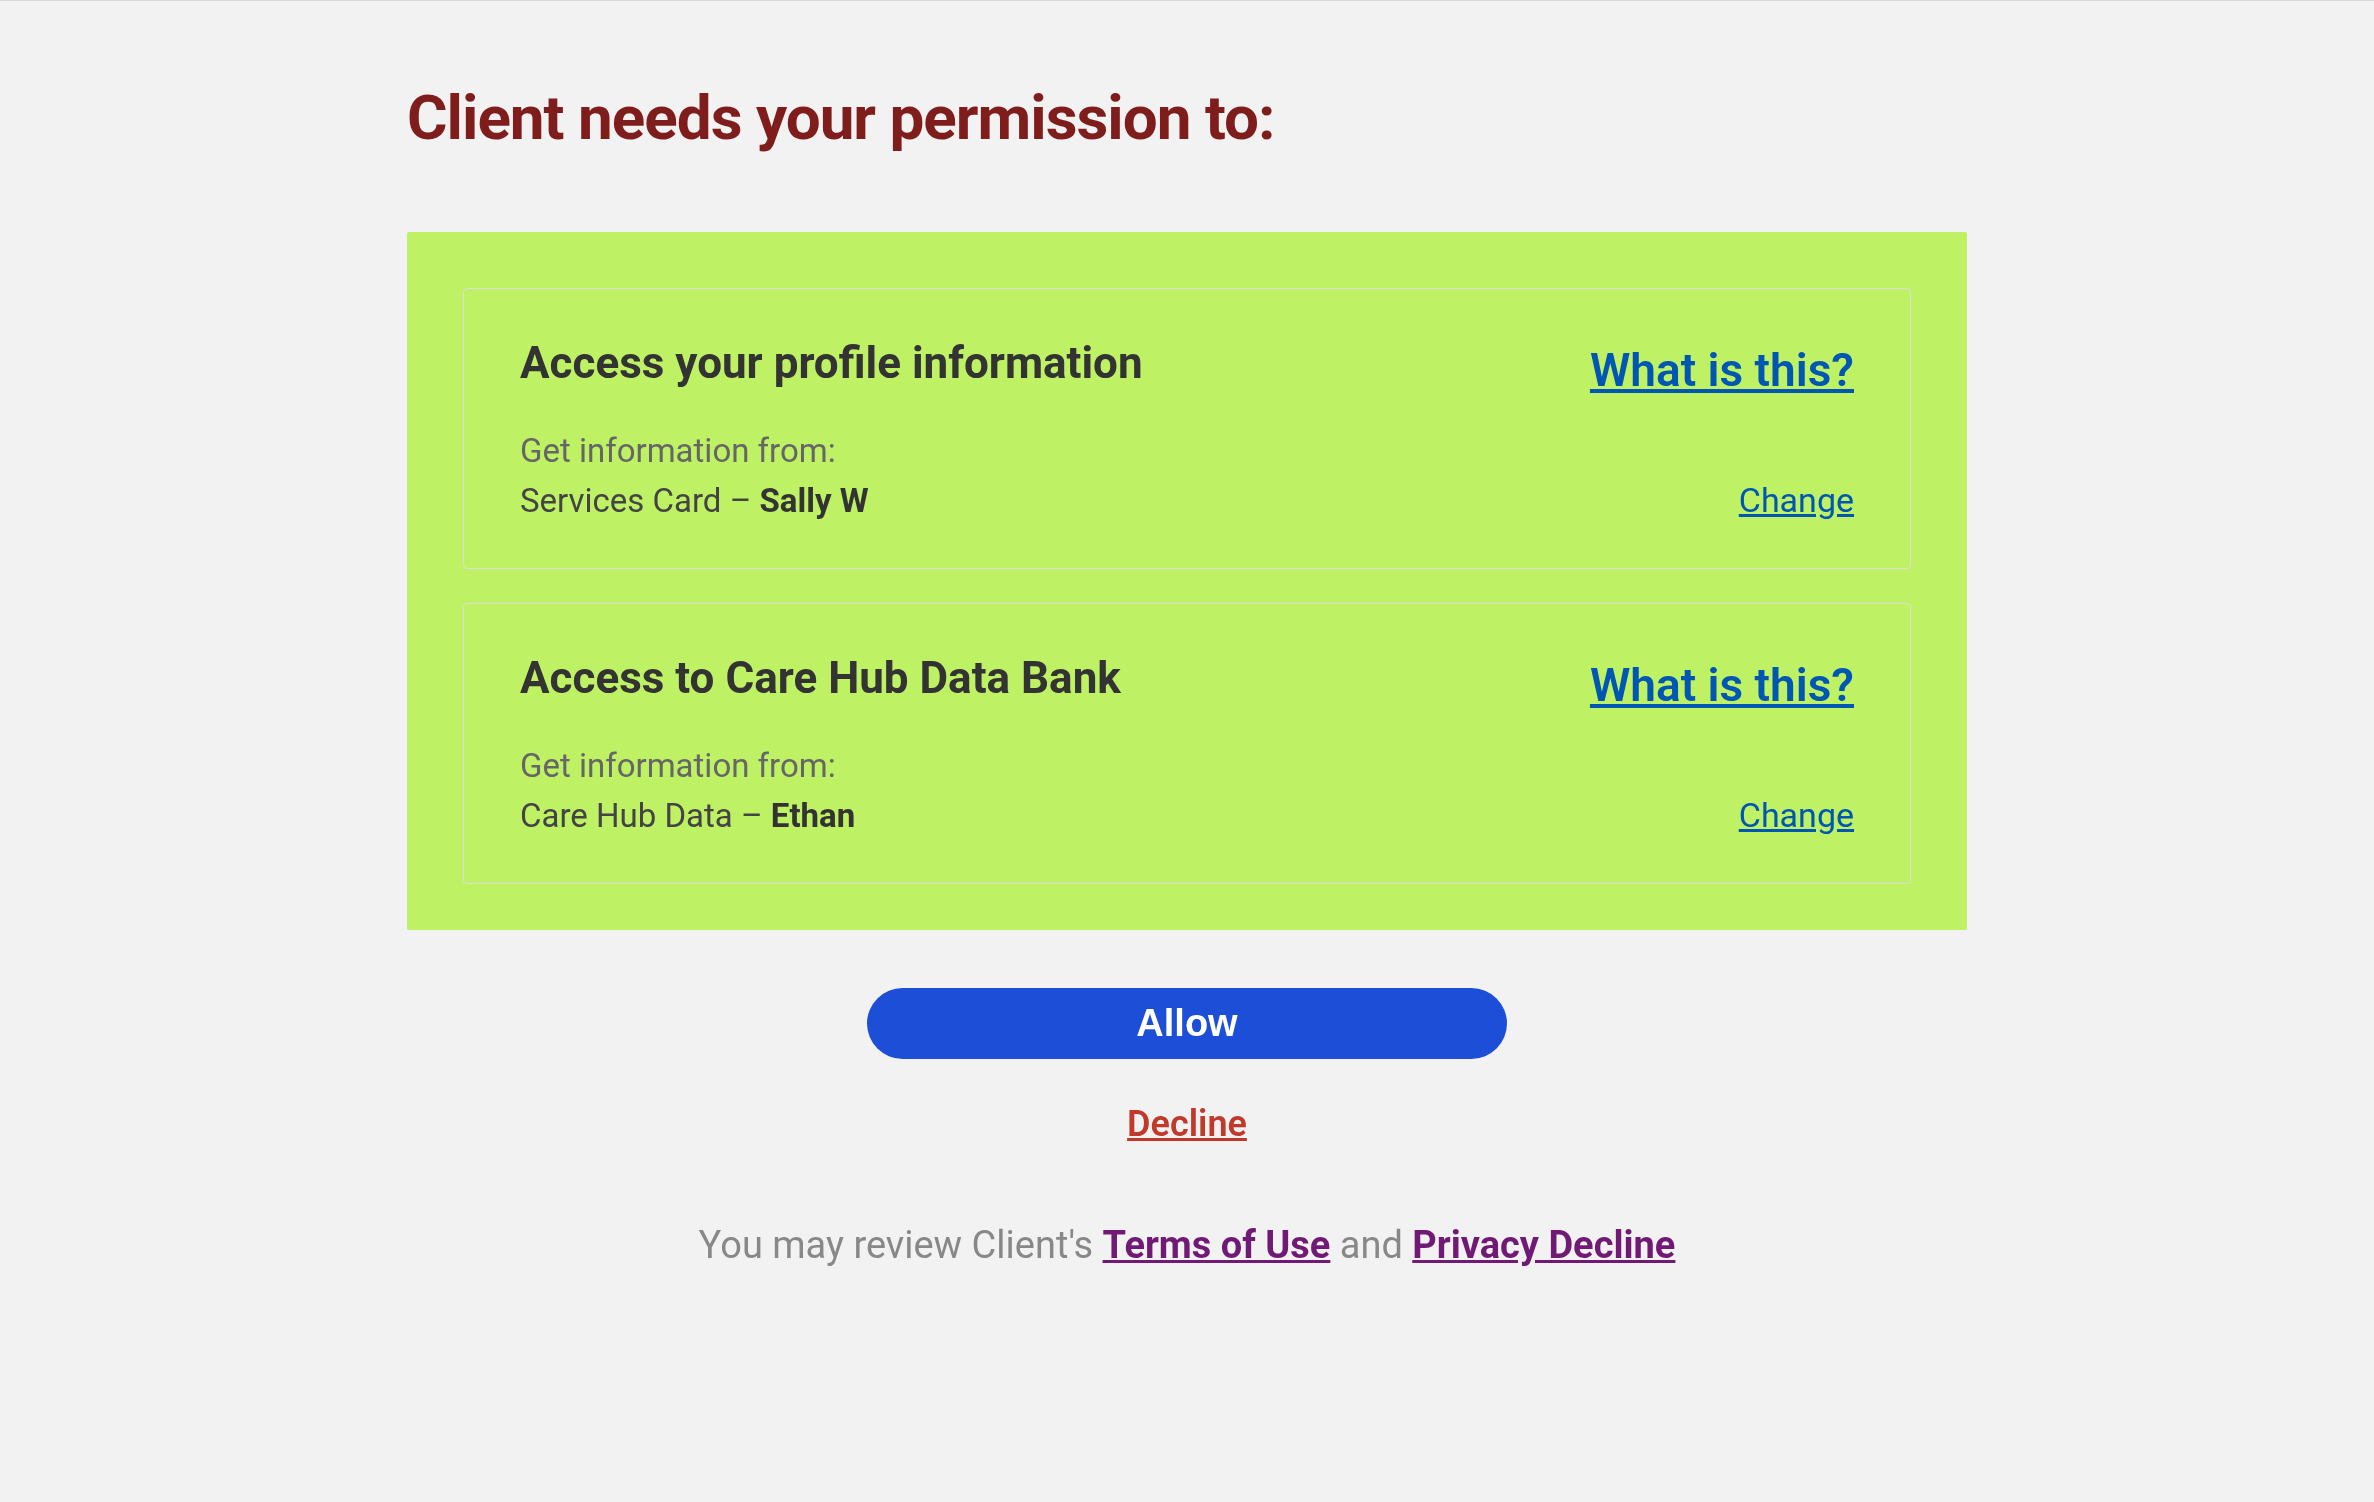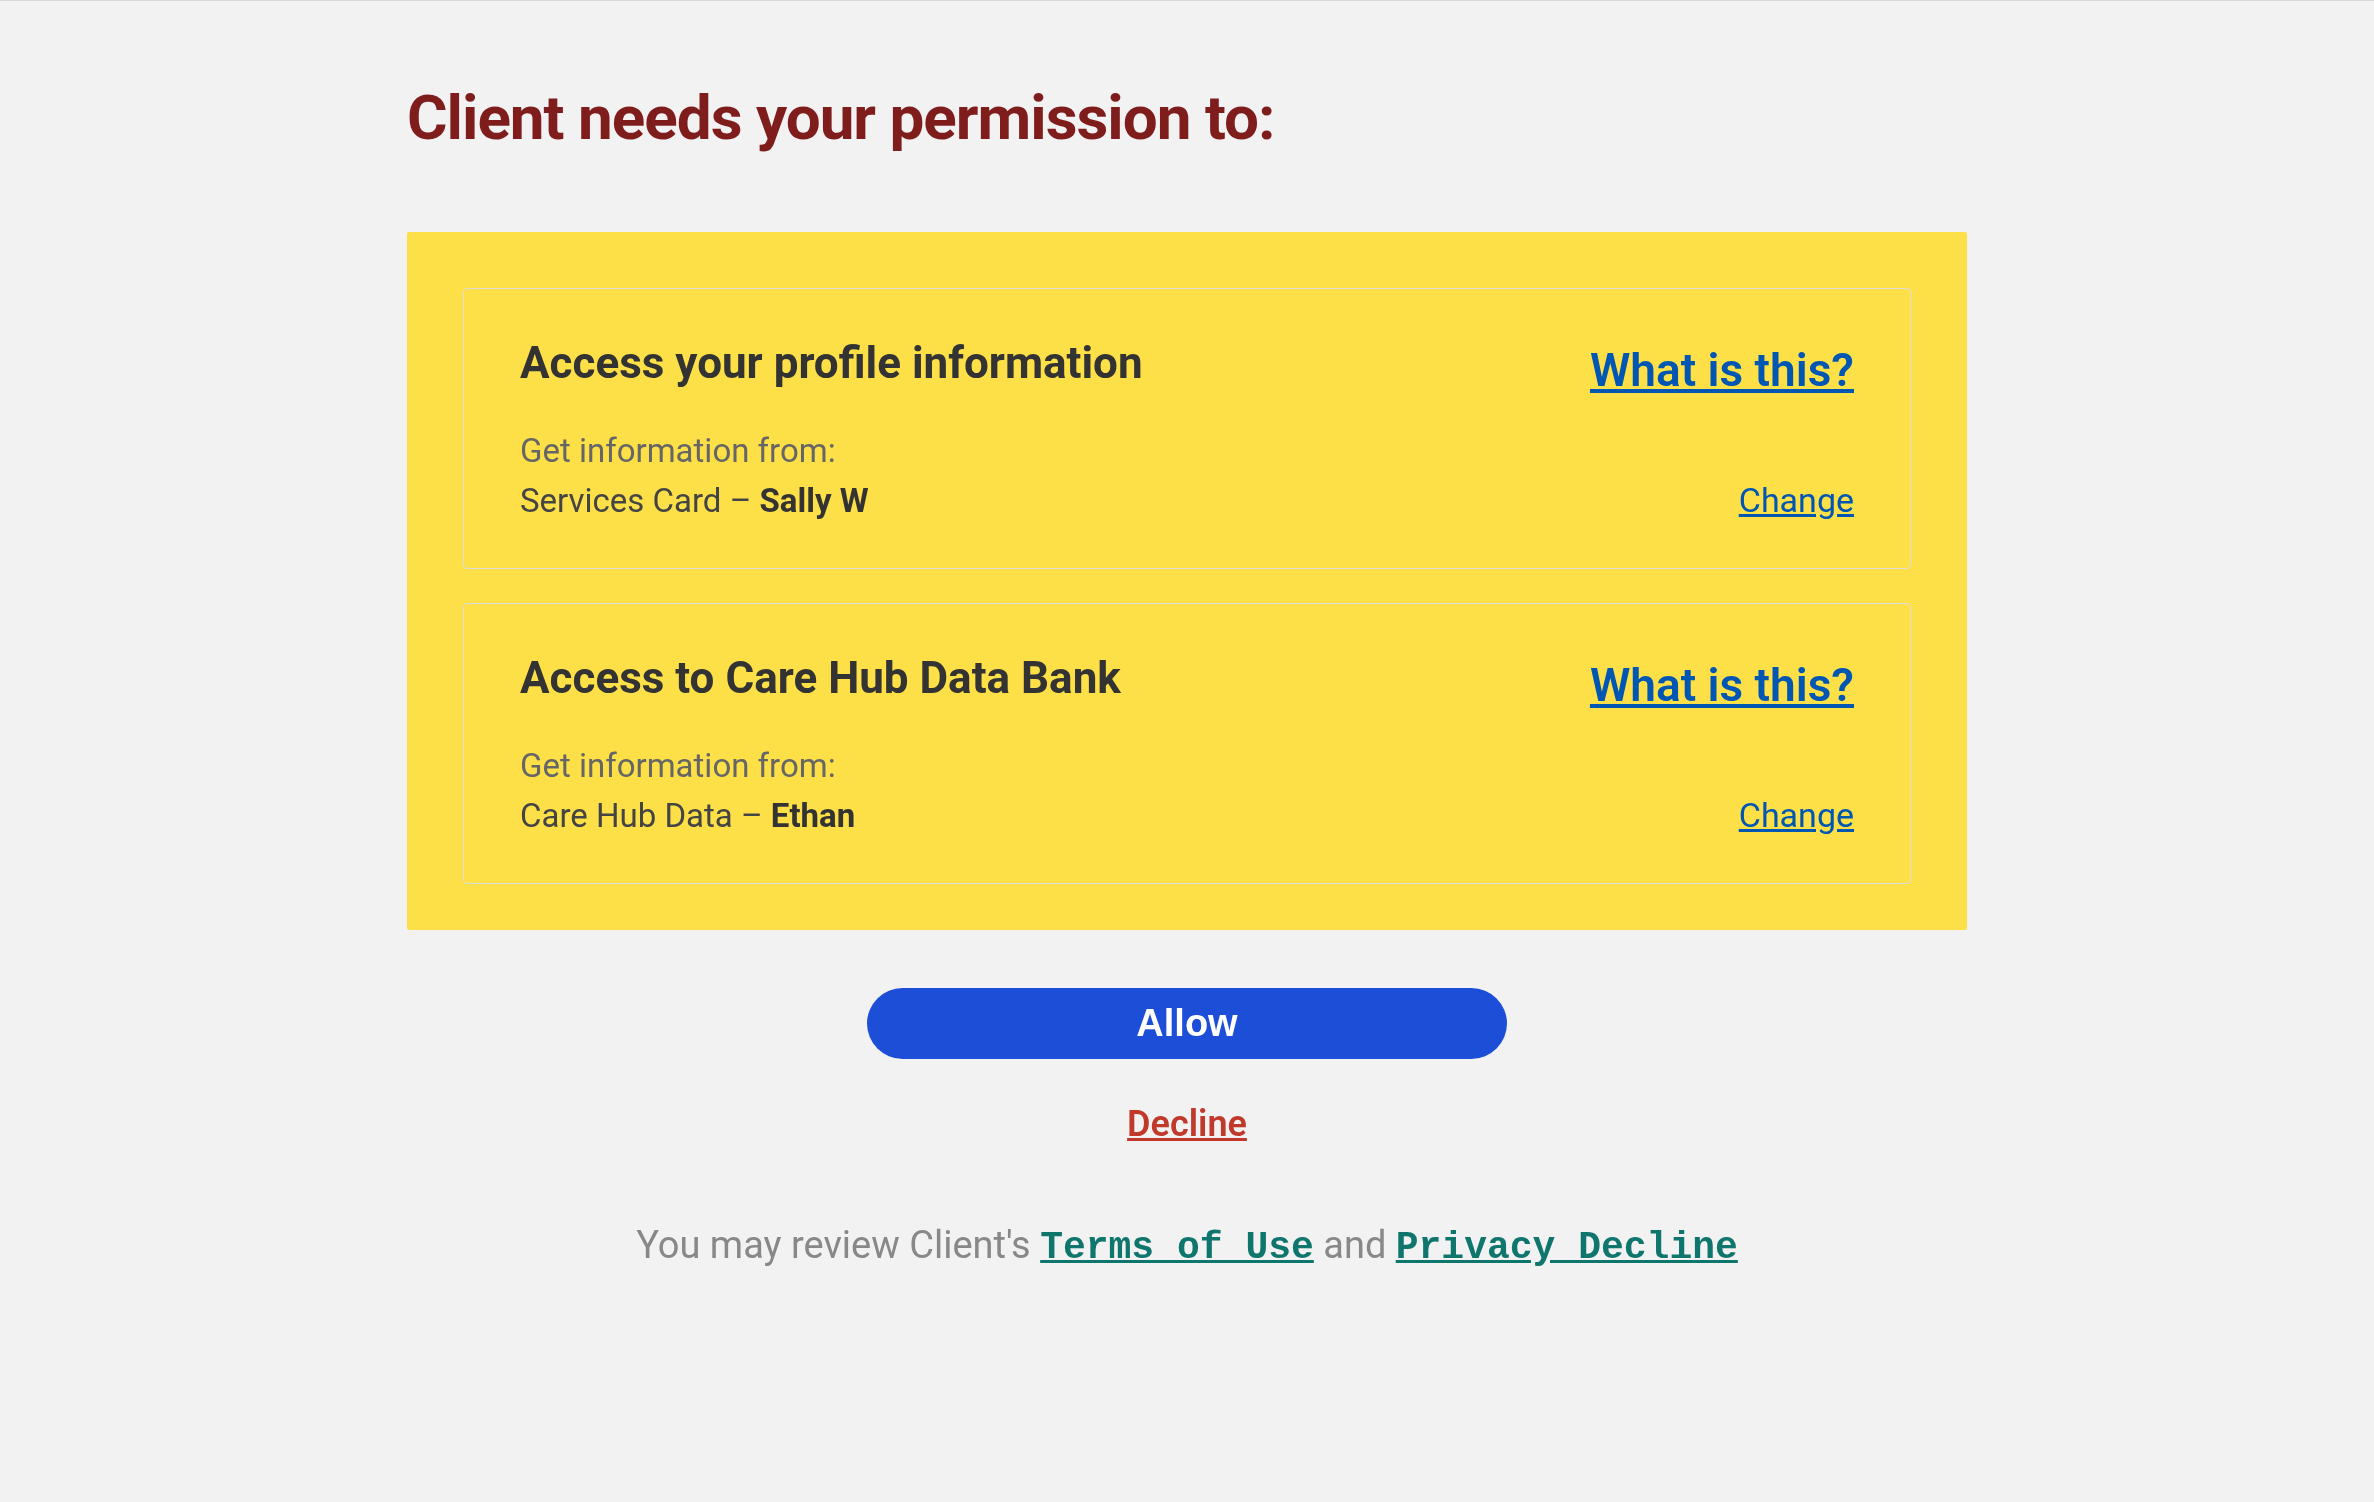--- a/index.html
+++ b/index.html
@@ -20,21 +20,21 @@
       margin: 0 auto;
     }
     .page-title {
       font-size: 62px;
       font-weight: 700;
       color: #7f1d1d;
       margin-bottom: 78px;
       letter-spacing: -1px;
     }
     .card {
-      background-color: #fde047;
+      background-color: #bef264;
       padding: 56px 56px 46px 56px;
       border-radius: 2px;
     }
     .permission-box {
       border: 1px solid #ddd;
       border-radius: 4px;
       padding: 48px 56px 48px 56px;
       margin-bottom: 34px;
       position: relative;
     }
@@ -112,25 +112,24 @@
       cursor: pointer;
       font-weight: 600;
     }
     .footer-text {
       text-align: center;
       margin-top: 78px;
       font-size: 38px;
       color: #888;
     }
     .footer-link {
-      color: #0f766e;
+      color: #701a75;
       font-weight: 700;
       text-decoration: underline;
       cursor: pointer;
-      font-family: Liberation Mono, monospace;
     }
     .footer-and {
       color: #888;
       font-weight: 400;
     }
   </style>
 </head>
 <body>
 
 <div class="container">

